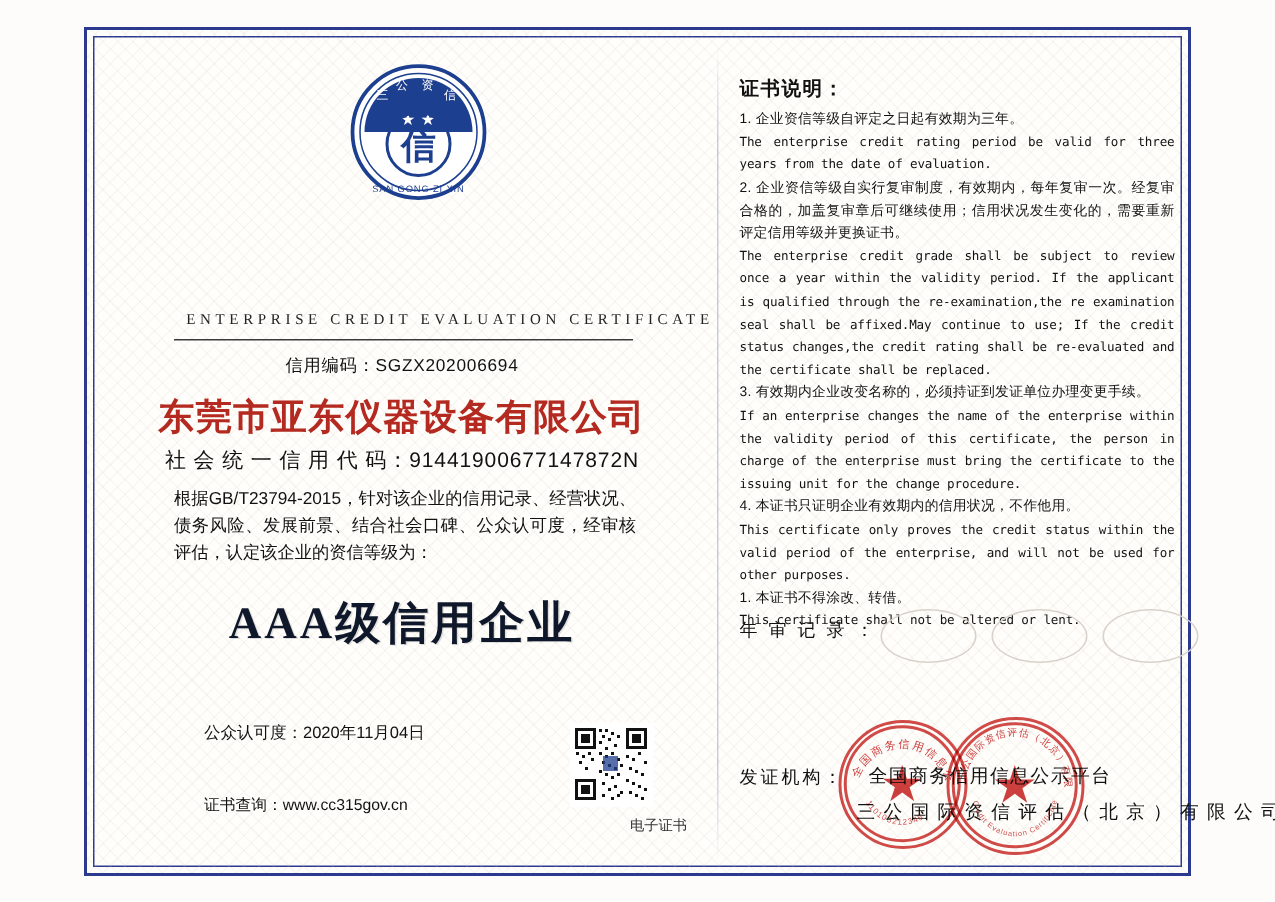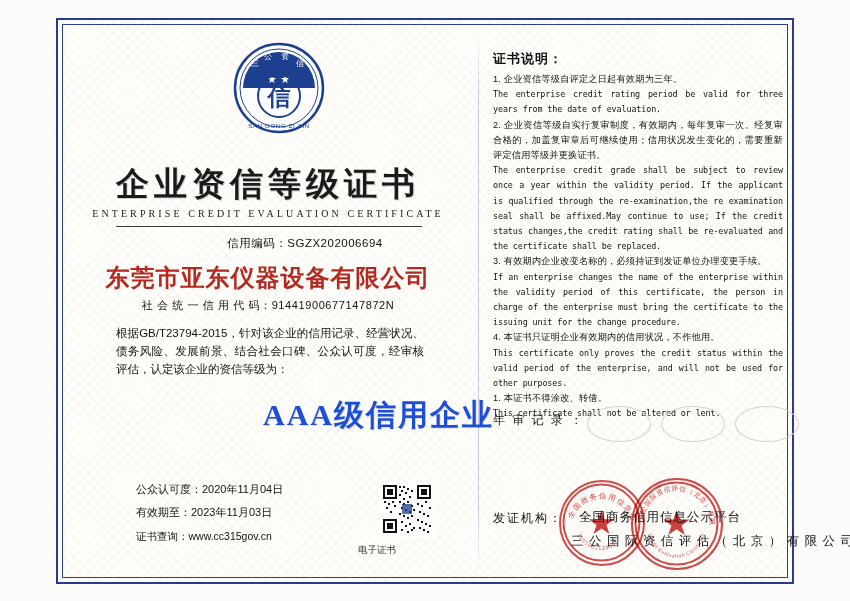--- a/index.html
+++ b/index.html
@@ -64,76 +64,76 @@
     color:#1a1a1a;
     text-shadow:1px 1px 0 rgba(0,0,0,0.18);
   }
   .title-en{
     position:absolute;left:0;top:188px;width:420px;
     text-align:center;
     font-size:10px;
     letter-spacing:3.1px;
     color:#222;
     font-family:"Liberation Serif",serif;
+    padding-left:32px;
   }
   .rule{
     position:absolute;left:58px;top:206px;width:306px;height:1px;
     background:#3a3a3a;
   }
   .credit-code{
     position:absolute;left:0;top:216px;width:420px;
     text-align:center;font-size:11.5px;color:#111;
     letter-spacing:0.5px;
-    margin-left:37px;
   }
   .company{
     position:absolute;left:0;top:242px;width:420px;
     text-align:center;
     font-family:"DejaVu Sans","Liberation Sans",sans-serif;
     font-size:24px;font-weight:bold;
     color:#b42a20;
     letter-spacing:1px;
   }
   .usci{
     position:absolute;left:0;top:278px;width:420px;
-    text-align:center;font-size:11px;color:#111;
+    text-align:center;font-size:14px;color:#111;
     letter-spacing:0.6px;
   }
   .body-text{
     position:absolute;left:58px;top:304px;width:308px;
     font-size:11.5px;color:#111;line-height:18px;
     text-align:justify;
   }
   .grade{
-    position:absolute;left:16px;top:375px;width:420px;
-    text-align:right;
+    position:absolute;left:0;top:375px;width:420px;
+    text-align:center;
     font-family:"Liberation Serif","DejaVu Serif",serif;
     font-size:30px;font-weight:bold;
-    color:#1d4ed8;
+    color:#0f172a;
     letter-spacing:2px;
     text-shadow:1px 1px 0 rgba(0,0,0,0.12);
   }
   .dates{
     position:absolute;left:78px;top:458px;
     font-size:11px;color:#111;line-height:23px;
   }
   .dates .lbl{display:inline-block;}
   .query{
     position:absolute;left:78px;top:510px;
     font-size:10.5px;color:#111;
   }
   .qr{
     position:absolute;left:322px;top:462px;
     width:54px;height:54px;
     background:#fff;
     padding:1px;
   }
   .qr-caption{
     position:absolute;left:300px;top:524px;width:100px;
-    text-align:left;font-size:9.5px;color:#333;
+    text-align:right;font-size:9.5px;color:#333;
   }
 
   
   .right{
     position:absolute;left:421px;top:0;width:317px;height:566px;
   }
   .notes-title{
     position:absolute;left:14px;top:30px;
     font-size:13px;font-weight:bold;color:#111;
     letter-spacing:1px;
@@ -207,44 +207,40 @@
           <text x="31" y="17" fill="#ffffff" font-size="8" font-family="DejaVu Sans, sans-serif">公</text>
           <text x="48" y="17" fill="#ffffff" font-size="8" font-family="DejaVu Sans, sans-serif">资</text>
           <text x="63" y="24" fill="#ffffff" font-size="8" font-family="DejaVu Sans, sans-serif">信</text>
           <text x="34" y="41" fill="#ffffff" font-size="11" font-family="DejaVu Sans, sans-serif">★ ★</text>
           <circle cx="46" cy="54" r="21" fill="none" stroke="#1d3f8f" stroke-width="2"></circle>
           <text x="46" y="63" fill="#1d3f8f" font-size="23" font-weight="bold" text-anchor="middle" font-family="DejaVu Serif, serif">信</text>
           <text x="46" y="86" fill="#1d3f8f" font-size="6.2" text-anchor="middle" letter-spacing="0.6" font-family="Liberation Sans, sans-serif">SAN GONG ZI XIN</text>
         </svg>
       </div>
 
-      <div class="title-cn">企业资信等级证书</div>
       <div class="title-en">ENTERPRISE CREDIT EVALUATION CERTIFICATE</div>
       <div class="rule"></div>
 
       <div class="credit-code">
         <span>信用编码：</span><span>SGZX202006694</span>
       </div>
 
       <div class="company">东莞市亚东仪器设备有限公司</div>
 
       <div class="usci">
         <span>社 会 统 一 信 用 代 码：</span><span>91441900677147872N</span>
       </div>
 
       <div class="body-text">根据GB/T23794-2015，针对该企业的信用记录、经营状况、债务风险、发展前景、结合社会口碑、公众认可度，经审核评估，认定该企业的资信等级为：</div>
 
       <div class="grade">AAA级信用企业</div>
 
       <div class="dates">
         <div>
           <span class="lbl">公众认可度：</span><span>2020年11月04日</span>
-        </div>
-        <div>
-          <span class="lbl">有效期至：</span><span>2023年11月03日</span>
         </div>
       </div>
 
       <div class="query">
         <span>证书查询：</span><span>www.cc315gov.cn</span>
       </div>
 
       <div class="qr">
         <svg width="52" height="52" viewBox="0 0 52 52" shape-rendering="crispEdges">
           <rect width="52" height="52" fill="#ffffff"></rect>

